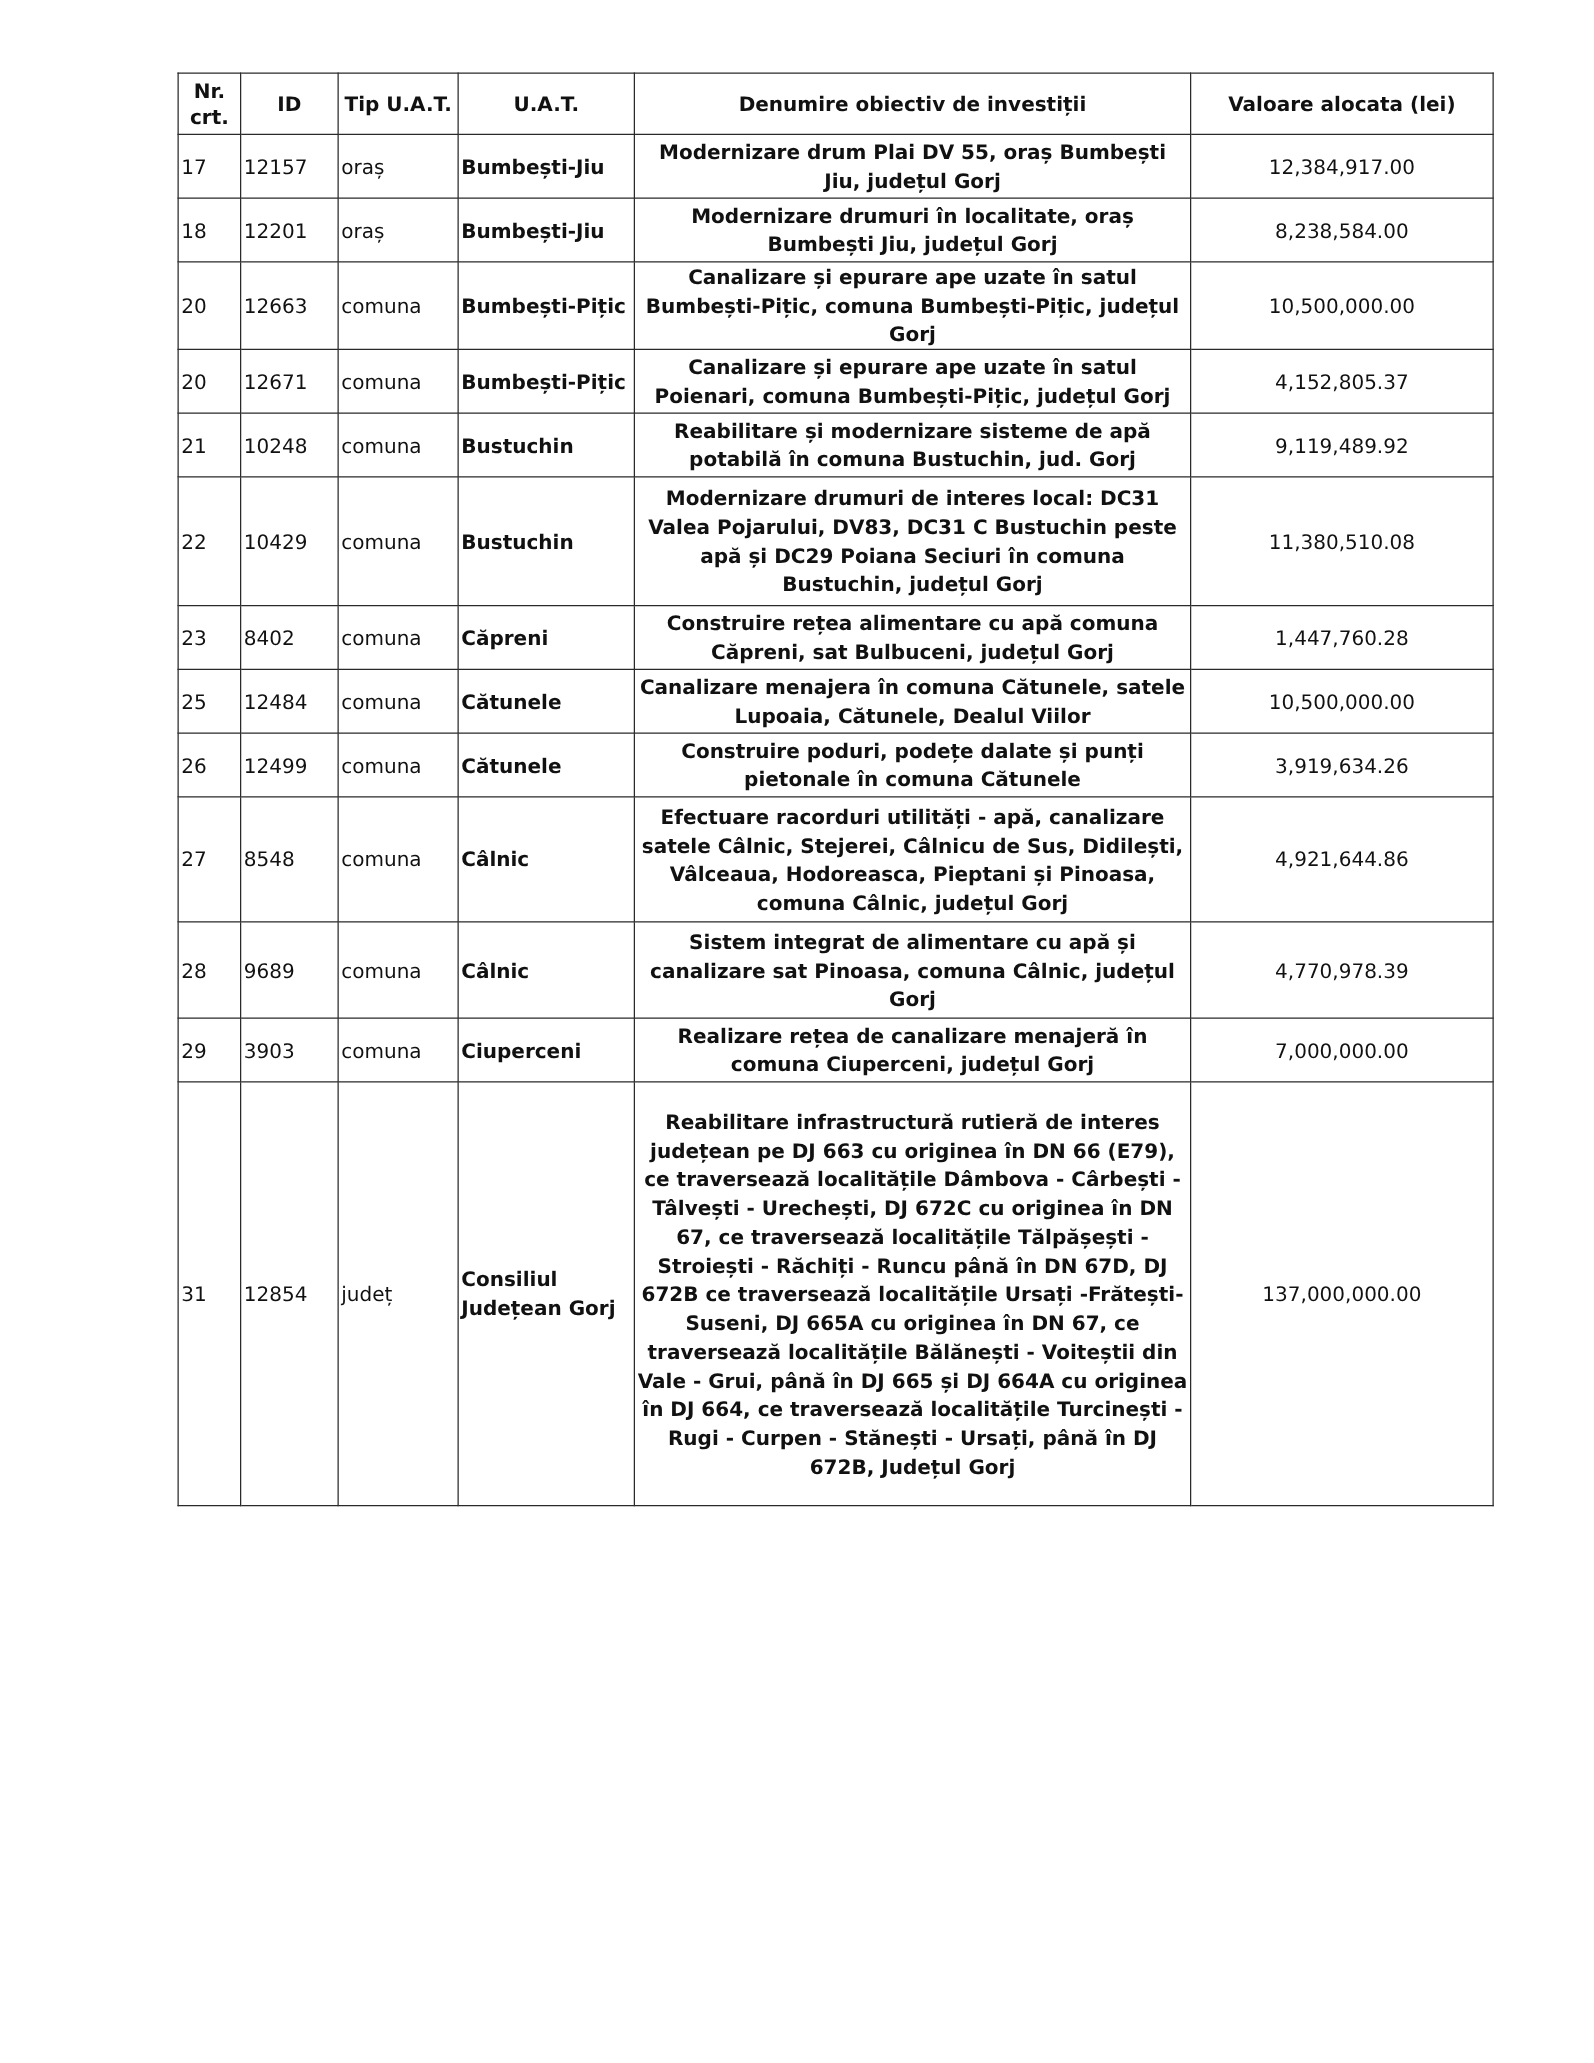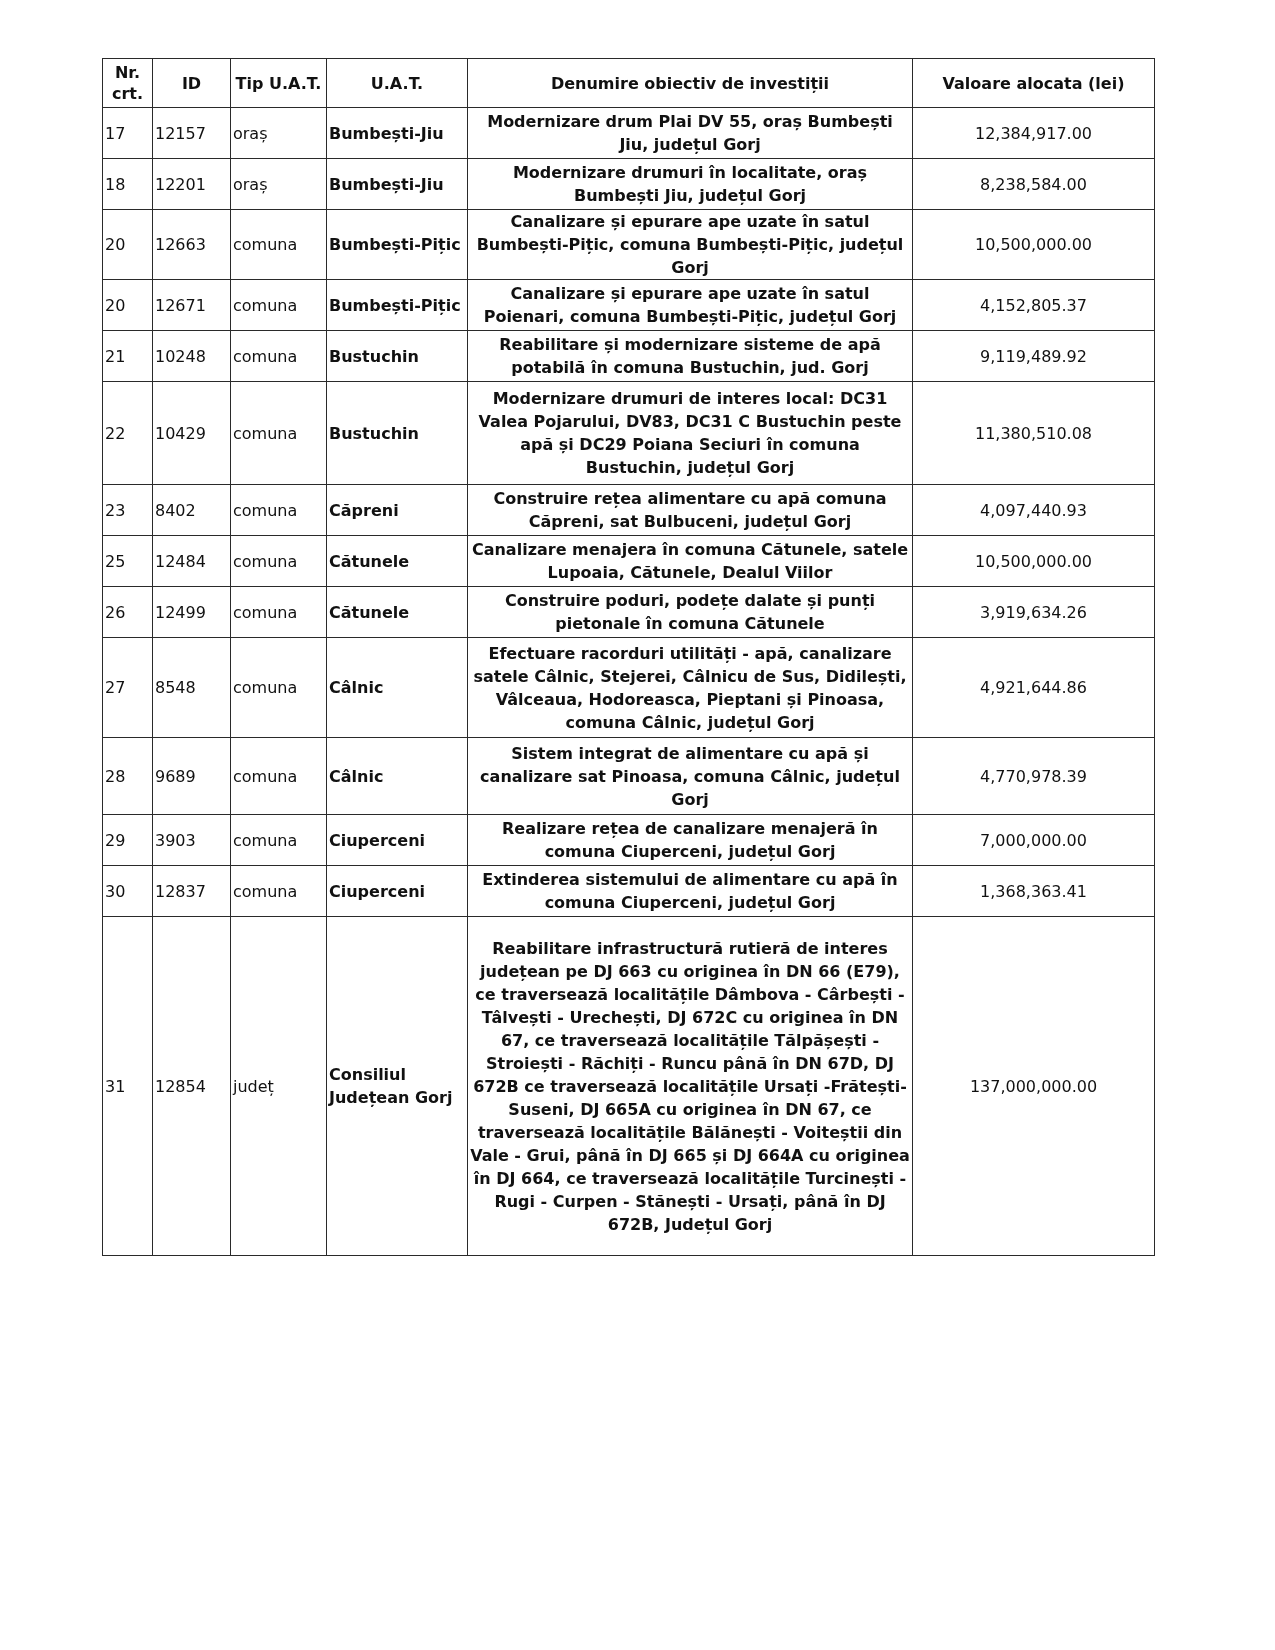--- a/index.html
+++ b/index.html
@@ -19,20 +19,21 @@
       left: 102px;
       top: 58px;
       width: 1052px;
     }
     table.grid {
       border-collapse: collapse;
       width: 1052px;
       table-layout: fixed;
       font-size: 16px;
       line-height: 23px;
+      margin-left: 40px;
     }
     table.grid th, table.grid td {
       border: 1.5px solid #2a2a2a;
       padding: 0 2px;
       vertical-align: middle;
     }
     table.grid th {
       font-weight: bold;
       text-align: center;
       height: 48px;
@@ -135,21 +136,21 @@
         <td class="left">Bustuchin</td>
         <td class="den">Modernizare drumuri de interes local: DC31 Valea Pojarului, DV83, DC31 C Bustuchin peste apă și DC29 Poiana Seciuri în comuna Bustuchin, județul Gorj</td>
         <td class="right">11,380,510.08</td>
       </tr>
       <tr class="h2">
         <td class="center">23</td>
         <td class="center">8402</td>
         <td class="center">comuna</td>
         <td class="left">Căpreni</td>
         <td class="den">Construire rețea alimentare cu apă comuna Căpreni, sat Bulbuceni, județul Gorj</td>
-        <td class="right">4,097,440.93</td>
+        <td class="right">1,447,760.28</td>
       </tr>
       <tr class="h2">
         <td class="center">25</td>
         <td class="center">12484</td>
         <td class="center">comuna</td>
         <td class="left">Cătunele</td>
         <td class="den">Canalizare menajera în comuna Cătunele, satele Lupoaia, Cătunele, Dealul Viilor</td>
         <td class="right">10,500,000.00</td>
       </tr>
       <tr class="h2">
@@ -176,28 +177,20 @@
         <td class="den">Sistem integrat de alimentare cu apă și canalizare sat Pinoasa, comuna Câlnic, județul Gorj</td>
         <td class="right">4,770,978.39</td>
       </tr>
       <tr class="h2">
         <td class="center">29</td>
         <td class="center">3903</td>
         <td class="center">comuna</td>
         <td class="left">Ciuperceni</td>
         <td class="den">Realizare rețea de canalizare menajeră în comuna Ciuperceni, județul Gorj</td>
         <td class="right">7,000,000.00</td>
-      </tr>
-      <tr class="h2">
-        <td class="center">30</td>
-        <td class="center">12837</td>
-        <td class="center">comuna</td>
-        <td class="left">Ciuperceni</td>
-        <td class="den">Extinderea sistemului de alimentare cu apă în comuna Ciuperceni, județul Gorj</td>
-        <td class="right">1,368,363.41</td>
       </tr>
       <tr class="h13">
         <td class="center">31</td>
         <td class="center">12854</td>
         <td class="center">județ</td>
         <td class="left">Consiliul Județean Gorj</td>
         <td class="den">Reabilitare infrastructură rutieră de interes județean pe DJ 663 cu originea în DN 66 (E79), ce traversează localitățile Dâmbova - Cârbești - Tâlvești - Urechești, DJ 672C cu originea în DN 67, ce traversează localitățile Tălpășești - Stroiești - Răchiți - Runcu până în DN 67D, DJ 672B ce traversează localitățile Ursați -Frătești-Suseni, DJ 665A cu originea în DN 67, ce traversează localitățile Bălănești - Voiteștii din Vale - Grui, până în DJ 665 și DJ 664A cu originea în DJ 664, ce traversează localitățile Turcinești - Rugi - Curpen - Stănești - Ursați, până în DJ 672B, Județul Gorj</td>
         <td class="right">137,000,000.00</td>
       </tr>
     </tbody>

